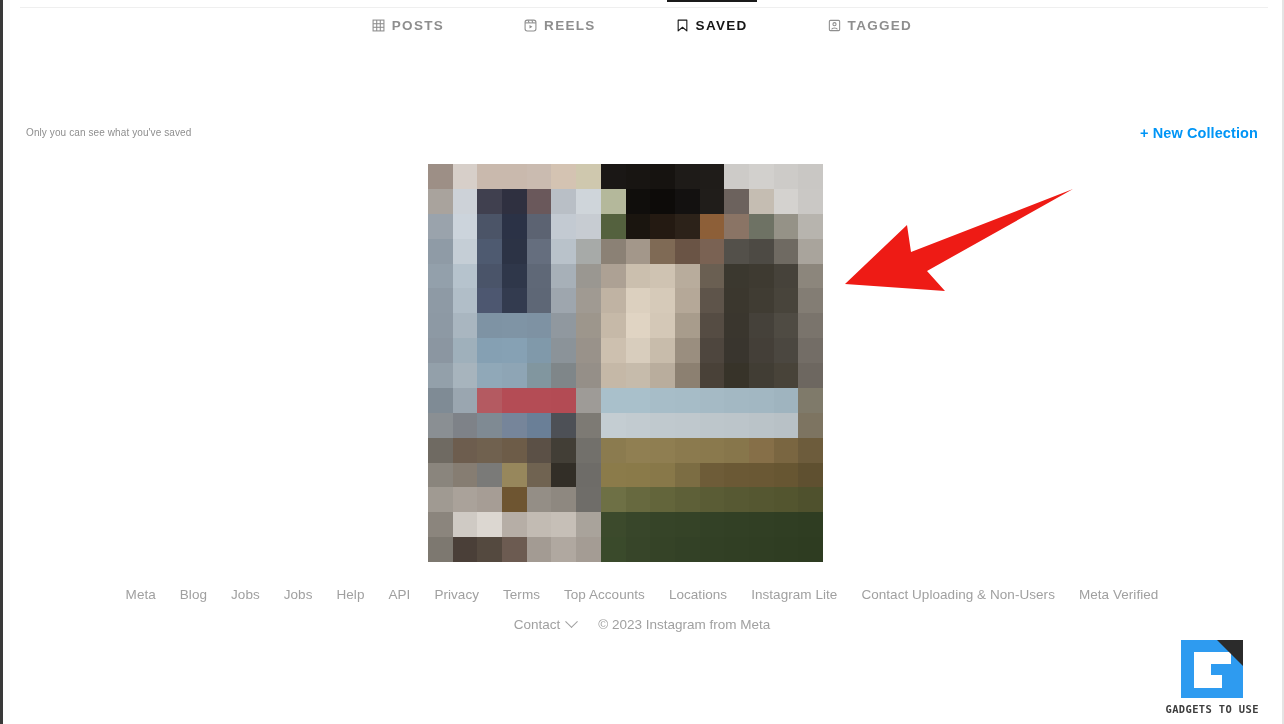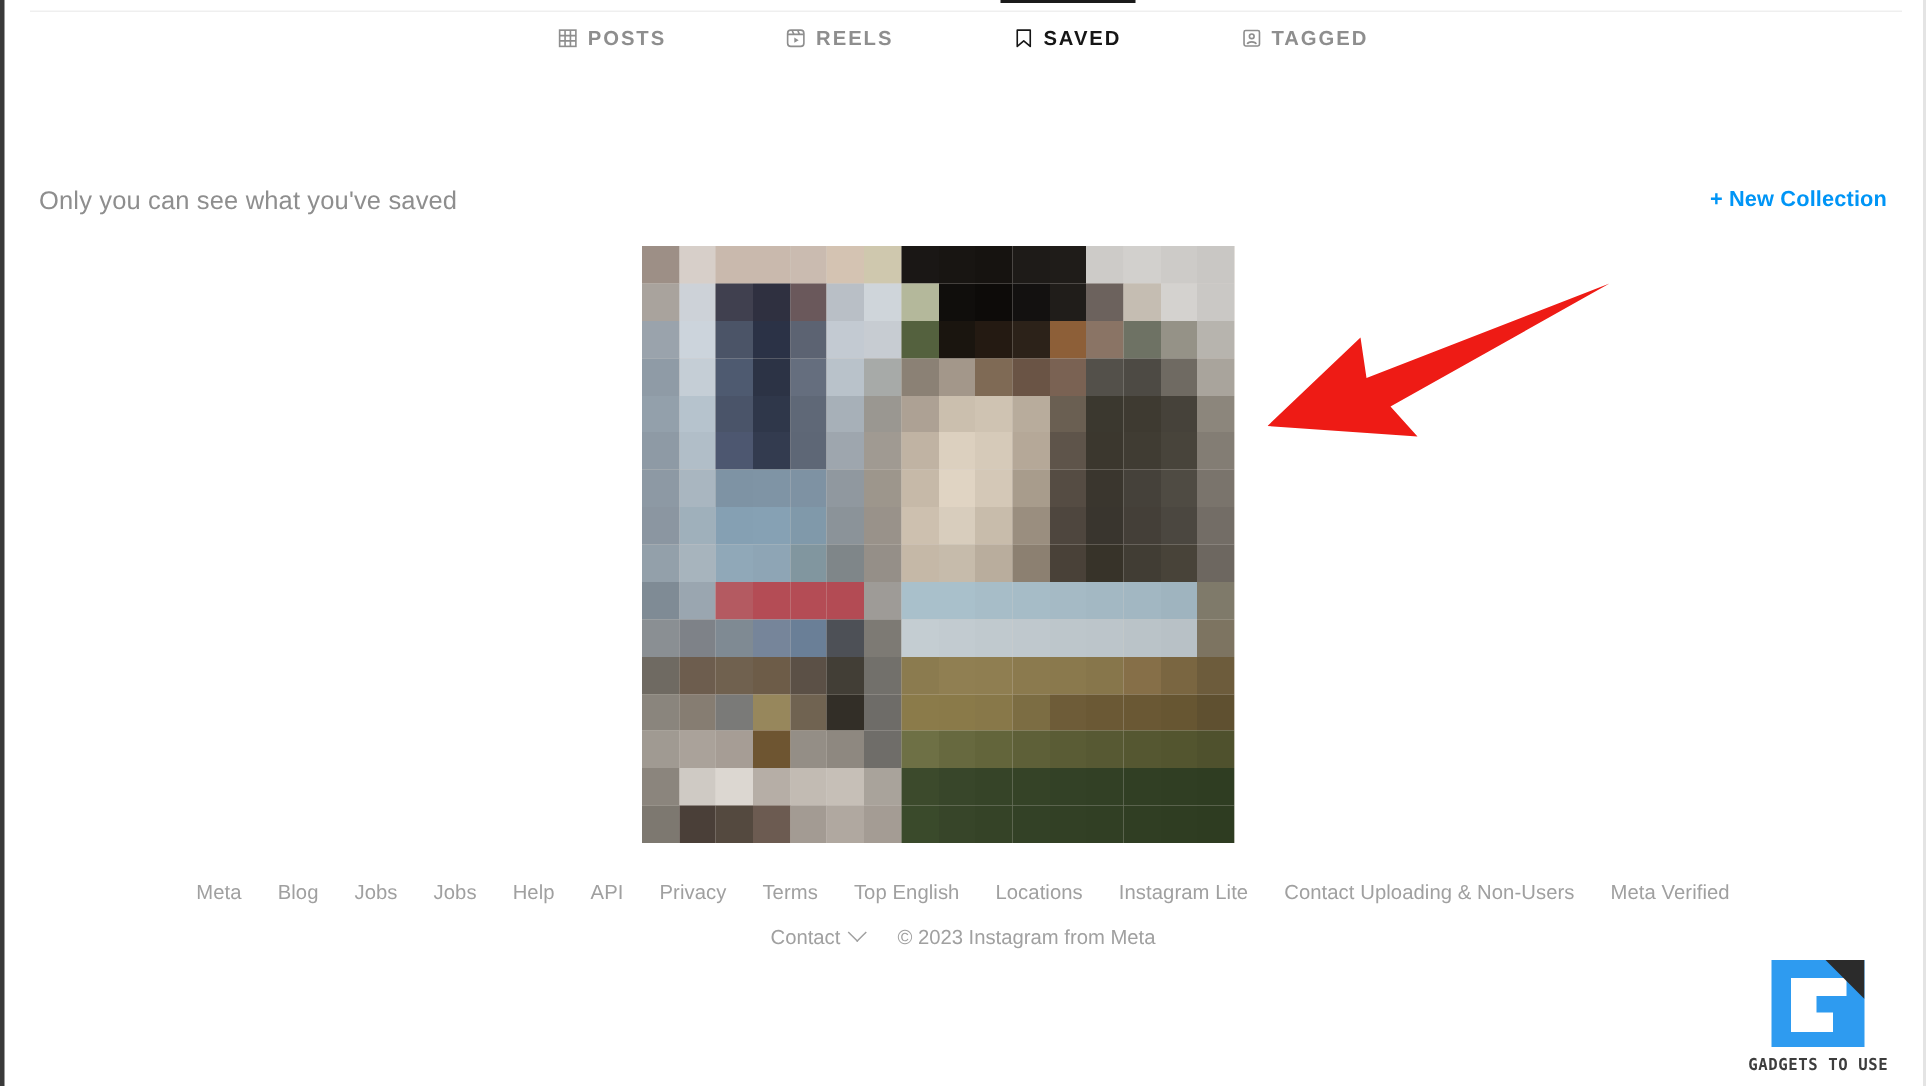--- a/index.html
+++ b/index.html
@@ -99,21 +99,21 @@
     position: absolute;
     left: 0; top: 118px;
     width: 1284px;
     height: 30px;
     padding: 0 26px;
     display: flex;
     align-items: center;
     justify-content: space-between;
   }
   .saved-note {
-    font-size: 17px;
+    font-size: 10px;
     color: #8e8e8e;
     line-height: 1;
     letter-spacing: 0.1px;
   }
   .new-collection {
     font-size: 14.5px;
     font-weight: 700;
     color: #0095f6;
     line-height: 1;
     cursor: pointer;
@@ -607,21 +607,21 @@
 <div class="footer">
   <div class="footer-links" id="footer-links">
       <span class="footer-link">Meta</span>
       <span class="footer-link">Blog</span>
       <span class="footer-link">Jobs</span>
       <span class="footer-link">Jobs</span>
       <span class="footer-link">Help</span>
       <span class="footer-link">API</span>
       <span class="footer-link">Privacy</span>
       <span class="footer-link">Terms</span>
-      <span class="footer-link">Top English</span>
+      <span class="footer-link">Top Accounts</span>
       <span class="footer-link">Locations</span>
       <span class="footer-link">Instagram Lite</span>
       <span class="footer-link">Contact Uploading &amp; Non-Users</span>
       <span class="footer-link">Meta Verified</span>
     </div>
   <div class="footer-bottom">
     <div class="lang-select">
       <span>Contact</span>
       <span class="chev"></span>
     </div>

